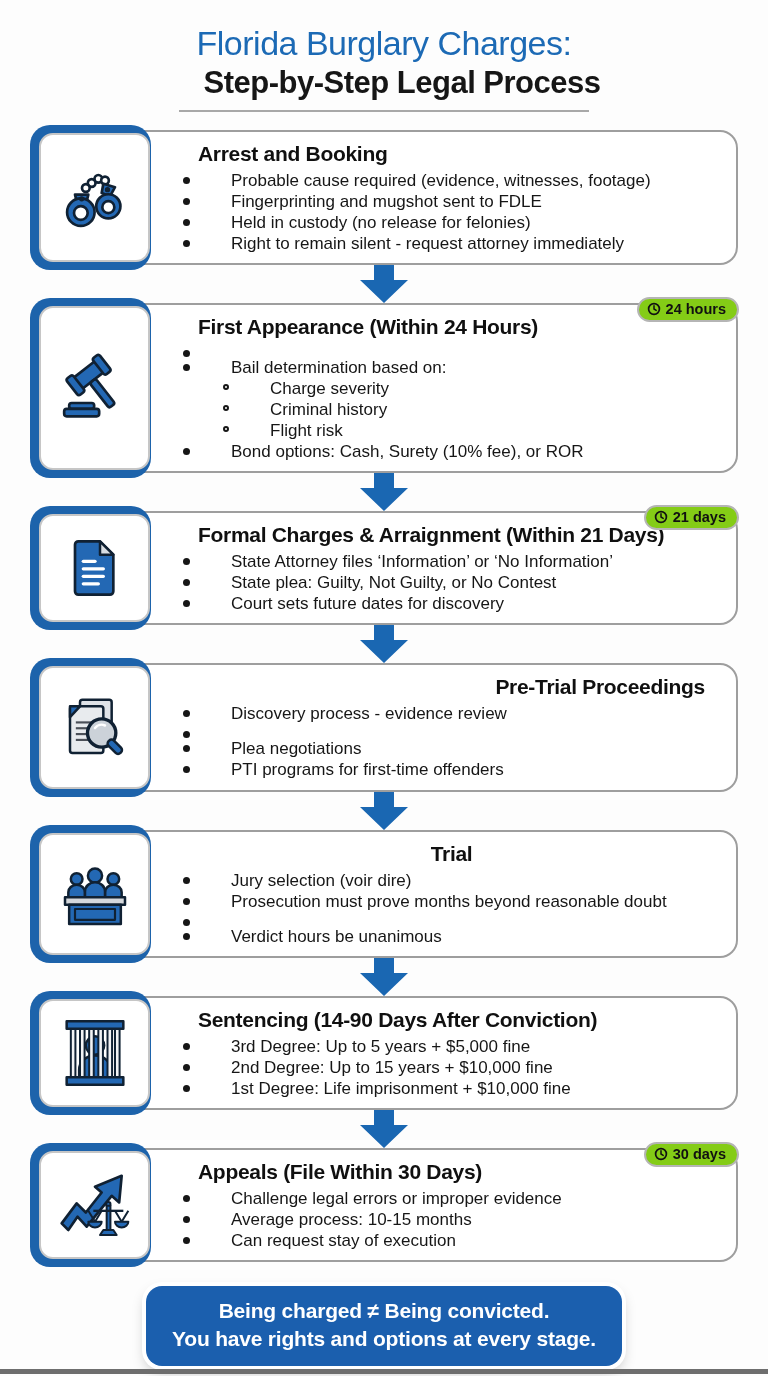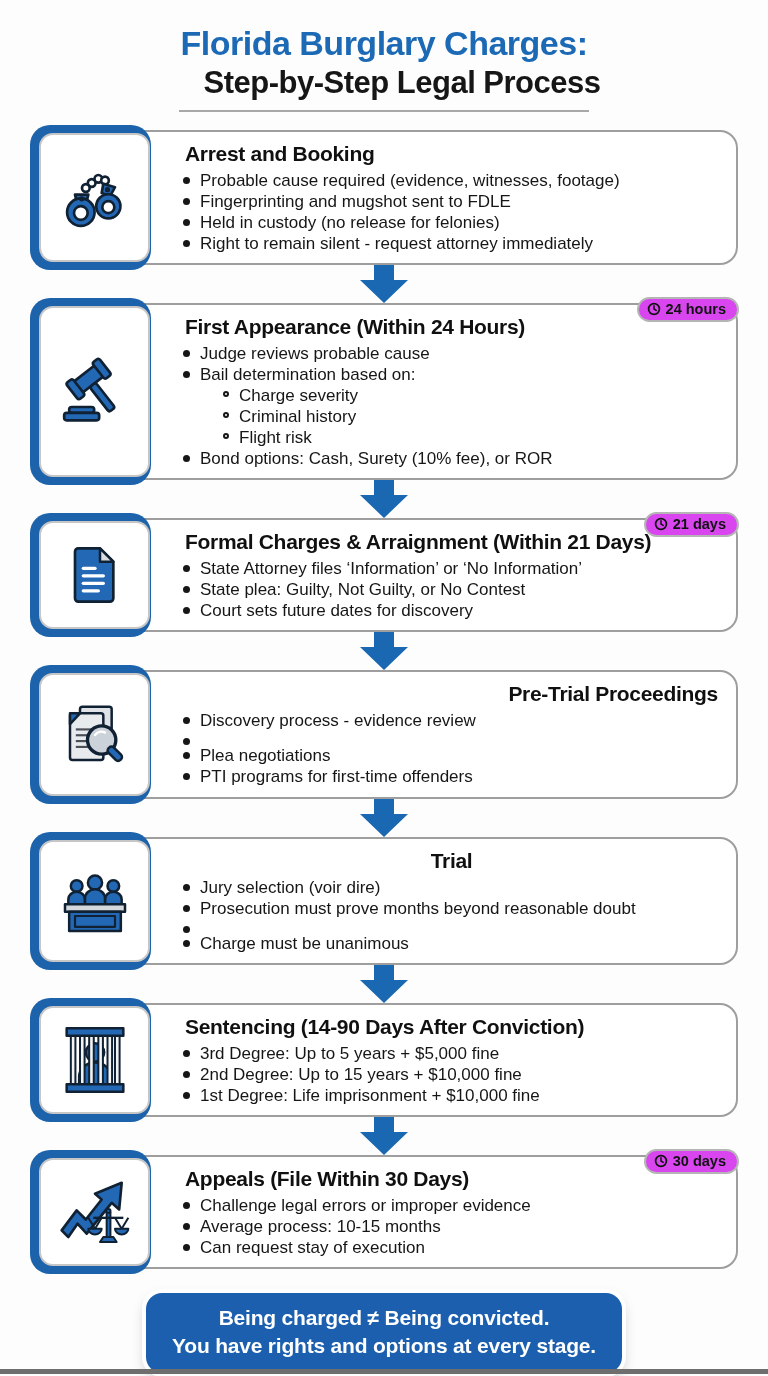--- a/index.html
+++ b/index.html
@@ -3,49 +3,49 @@
 <meta charset="utf-8">
 <style>
   * { box-sizing: border-box; margin: 0; padding: 0; }
   html,body { width:768px; }
   body {
     width:768px; height:1376px; position:relative; overflow:hidden;
     background:#fdfdfd; font-family:"Liberation Sans", sans-serif; color:#141414;
   }
   
   .header { text-align:center; padding-top:24px; }
-  .header .t1 { font-size:34px; font-weight:bold; color:#1c6ab5; letter-spacing:-0.5px; }
+  .header .t1 { font-size:34px; font-weight:normal; color:#1c6ab5; letter-spacing:-0.5px; }
   .header .t2 { font-size:31px; font-weight:bold; color:#161616; margin-top:2px; letter-spacing:-0.5px;padding-left:36px; }
   .header .rule { width:410px; height:2px; background:#a8a8a8; margin:9px auto 0; }
   
   .flow { width:708px; margin:18px auto 0; }
   .step { position:relative; }
   .panel {
     margin-left:75px; background:#ffffff; border:2.5px solid #9e9e9e;
     border-radius:18px; padding:9px 14px 9px 74px; position:relative; z-index:1;
   }
   .plate {
     position:absolute; left:0; top:-5px; bottom:-5px; width:121px;
     background:#1d63ab; border-radius:20px; z-index:2;
   }
   .iconbox {
     position:absolute; left:9px; top:3px; bottom:3px; width:111px;
     background:#ffffff; border:2px solid #c6c6c6; border-radius:14px; z-index:3;
     display:flex; align-items:center; justify-content:center;
   }
   .iconbox svg { width:80px; height:80px; }
-  h2.step-title { font-size:21px; font-weight:bold; color:#101010; white-space:nowrap; margin:1px 4px 4px; letter-spacing:-0.3px; }
+  h2.step-title { font-size:21px; font-weight:bold; color:#101010; white-space:nowrap; margin:1px 17px 4px; letter-spacing:-0.3px; }
   ul.bullets { list-style:none; }
-  ul.bullets li { display:flex; align-items:flex-start; font-size:17px; line-height:21px; font-weight:500; color:#161616; }
+  ul.bullets li { display:flex; align-items:flex-start; font-size:17px; line-height:21px; font-weight:500; color:#161616;gap:31px; }
   ul.bullets li .mk { flex:0 0 auto; width:7px; height:7px; border-radius:50%; background:#161616; margin:7px 10px 0 2px; }
   ul.bullets li.sub { margin-left:40px; }
   ul.bullets li.sub .mk { width:6px; height:6px; background:transparent; border:2px solid #161616; margin-top:6px; }
   .badge {
     position:absolute; top:-8px; right:-3px; z-index:4;
-    background:#d946ef; border:2px solid #b5b5b5; border-radius:15px;
+    background:#84cc16; border:2px solid #b5b5b5; border-radius:15px;
     padding:2px 11px 3px 8px; display:flex; align-items:center; gap:5px;
     font-size:14.5px; font-weight:bold; color:#111;
   }
   .arrow { height:38px; display:flex; align-items:center; justify-content:center; }
   .arrow svg { display:block; }
   
   .s1 .panel { min-height:128px; }
   .s2 .panel { min-height:170px; }
   .s3 .panel { min-height:106px; }
   .s4 .panel { min-height:129px;text-align:right; }
@@ -121,21 +121,20 @@
         <path d="M14 0 h20 v15 h14 L24 38 L0 15 h14 Z" fill="#1a67b2"></path>
       </svg>
   </div>
 
   <section class="step s2">
     <div class="panel">
       <h2 class="step-title">First Appearance (Within 24 Hours)</h2>
       <ul class="bullets">
         <li>
             <span class="mk"></span>
-            <span>Judge reviews probable cause</span>
           </li>
         <li>
             <span class="mk"></span>
             <span>Bail determination based on:</span>
           </li>
         <li class="sub">
             <span class="mk"></span>
             <span>Charge severity</span>
           </li>
         <li class="sub">
@@ -284,21 +283,21 @@
           </li>
         <li>
             <span class="mk"></span>
             <span>Prosecution must prove months beyond reasonable doubt</span>
           </li>
         <li>
             <span class="mk"></span>
           </li>
         <li>
             <span class="mk"></span>
-            <span>Charge must be unanimous</span>
+            <span>Verdict hours be unanimous</span>
           </li>
       </ul>
     </div>
     <div class="plate"></div>
     <div class="iconbox">
       <svg viewBox="0 0 96 96" fill="none">
         <g stroke="#102133" stroke-width="3" stroke-linejoin="round" fill="#2368b4">
           <circle cx="26" cy="30" r="7"></circle>
           <path d="M16 52 v-6 a10 9 0 0 1 20 0 v6 Z"></path>
           <circle cx="70" cy="30" r="7"></circle>

